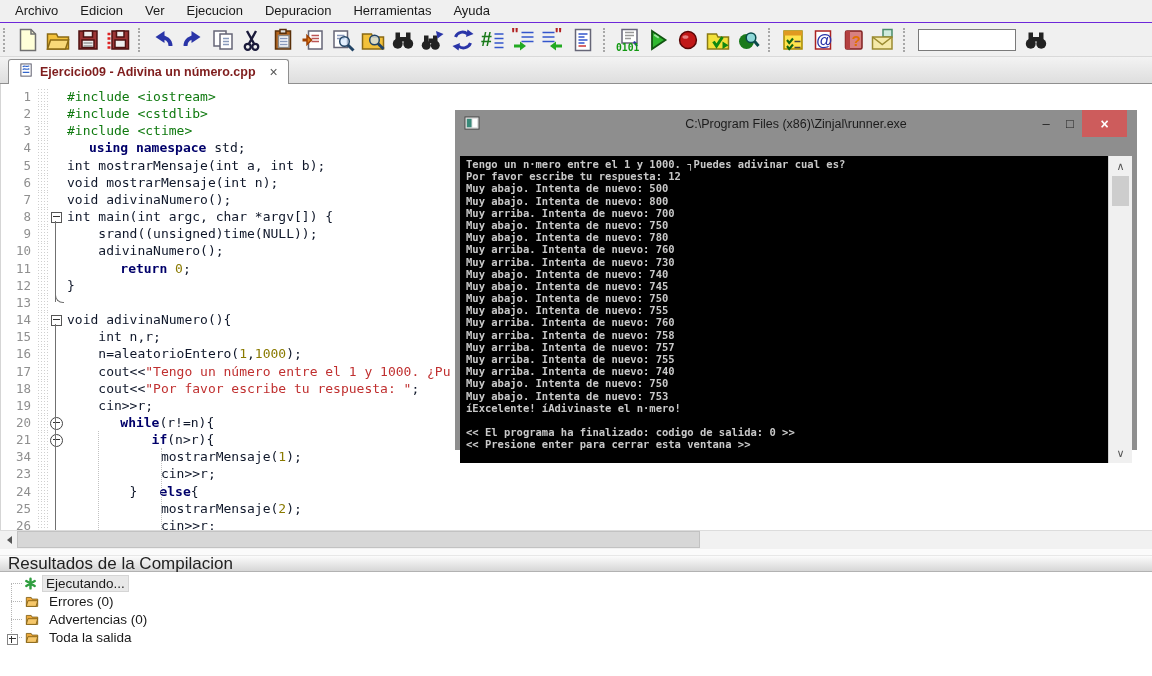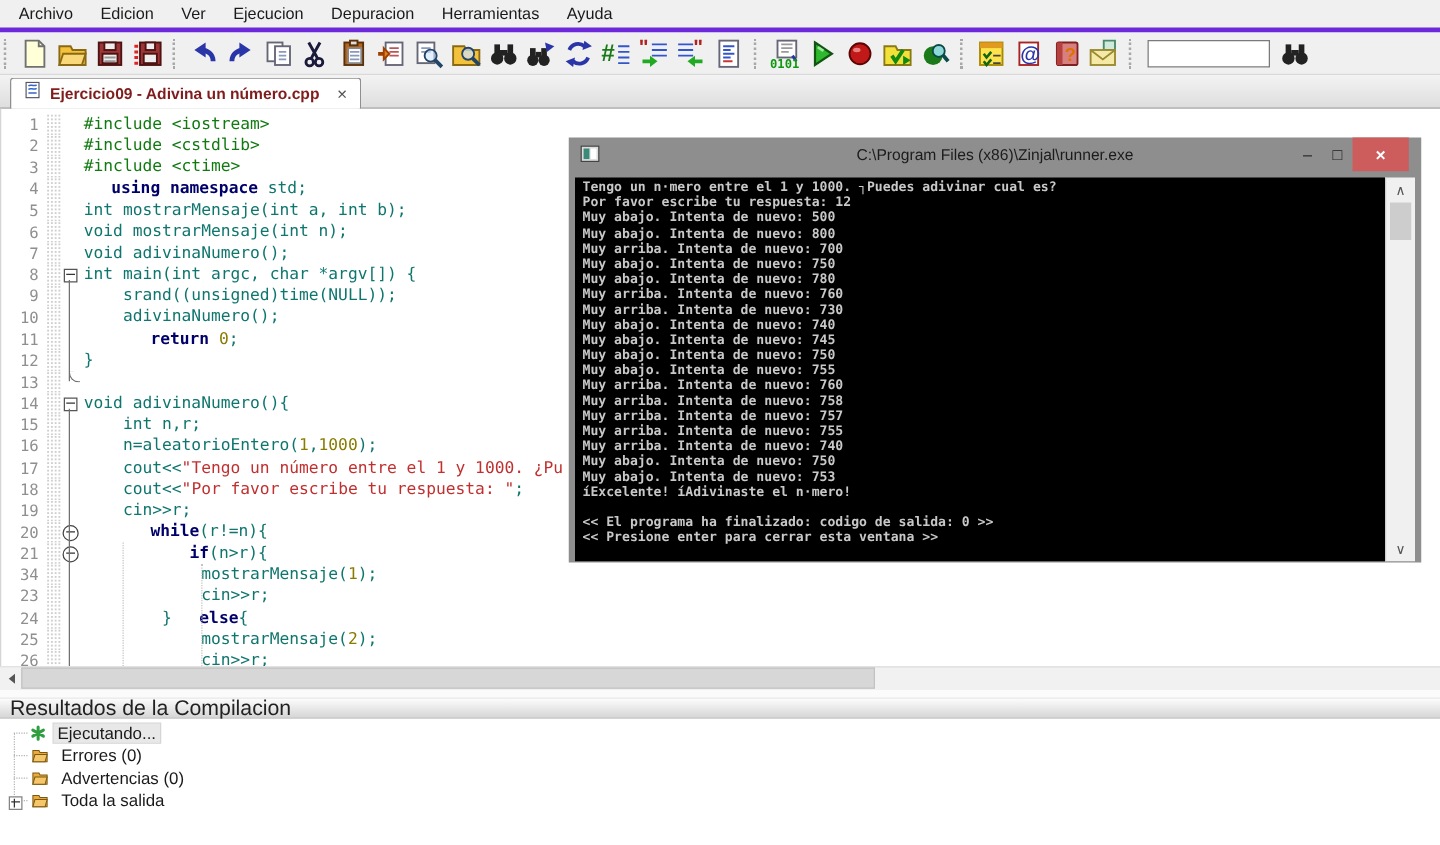--- a/index.html
+++ b/index.html
@@ -1,20 +1,20 @@
 <!DOCTYPE html>
 <html><head>
 <meta charset="utf-8">
 <style>
   html,body{margin:0;padding:0;}
   .app{position:relative;width:1152px;height:676px;background:#fff;overflow:hidden;
        font-family:"Liberation Sans",sans-serif;-webkit-font-smoothing:antialiased;}
   
   .menubar{height:22px;background:#f0f0f0;display:flex;align-items:center;padding-left:4px;
-           border-bottom:4px solid #6d28d9;}
+           border-bottom:1px solid #6d28d9;}
   .mitem{padding:0 11px;font-size:13px;color:#1a1a1a;line-height:22px;cursor:default;}
   
   .toolbar{height:33px;background:#f0f0f0;display:flex;align-items:center;border-bottom:1px solid #d9d9d9;}
   .tgroup{display:flex;align-items:center;margin-right:2px;}
   .grip{width:3px;height:24px;border-left:2px dotted #a8a8a8;margin:0 5px 0 3px;}
   .tbtn{width:30px;height:30px;border:none;background:transparent;display:flex;align-items:center;
         justify-content:center;padding:0;}
   .tbtn svg{display:block;}
   .tsearch{width:92px;height:18px;border:1px solid #7a7a7a;background:#fff;margin:0 5px;font-size:12px;}
   
@@ -28,21 +28,21 @@
   .editor{position:relative;height:446px;background:#fff;overflow:hidden;border-left:1px solid #d5d5d5;}
   .rows{padding-top:4px;}
   .crow{display:flex;height:17.16px;font-family:"DejaVu Sans Mono",monospace;font-size:13px;
         line-height:17.16px;white-space:pre;}
   .lnum{width:30px;text-align:right;color:#8f8f8f;font-size:12.5px;}
   .stip{width:12px;margin-left:6px;background-image:radial-gradient(#cfcfcf 32%,transparent 34%);
         background-size:3px 3px;}
   .fold{width:16px;}
   .ctext{padding-left:2px;}
   .seg-pp{color:#107a10;}
-  .seg-c{color:#0f766e;text-align:center;}
+  .seg-c{color:#0f172a;text-align:center;}
   .seg-k{color:#00006a;font-weight:bold;margin-left:22px;}
   .seg-st{color:#c03030;}
   .seg-nu{color:#8a7a00;}
   .ov{position:absolute;}
   .fm-sq{width:9px;height:9px;border:1px solid #555;background:#fff;left:50px;}
   .fm-sq:before{content:"";position:absolute;left:1px;right:1px;top:3px;height:1px;background:#333;}
   .fm-ci{width:11px;height:11px;border:1px solid #444;background:#fff;border-radius:50%;left:49px;}
   .fm-ci:before{content:"";position:absolute;left:2px;right:2px;top:4px;height:1px;background:#333;}
   .fvline{width:1px;background:#707070;left:54px;}
   .fcurve{width:8px;height:8px;border-left:1px solid #707070;border-bottom:1px solid #707070;
@@ -66,21 +66,21 @@
   .titem .ticon{margin-right:6px;display:flex;}
   .tlabel{padding:0 3px;}
   .tlabel.sel{background:#e8e8e8;outline:1px solid #d5d5d5;}
   .tconn{position:absolute;left:11px;width:11px;top:50%;border-top:1px dotted #b5b5b5;}
   .tvline{position:absolute;left:11px;width:1px;border-left:1px dotted #b5b5b5;top:11px;height:56px;}
   .pbox{position:absolute;left:7px;top:62px;width:9px;height:9px;border:1px solid #848484;background:#fff;z-index:2;}
   .pbox:before{content:"";position:absolute;left:1px;right:1px;top:3px;height:1px;background:#333;}
   .pbox:after{content:"";position:absolute;top:1px;bottom:1px;left:3px;width:1px;background:#333;}
   
   .cwin{position:absolute;left:455px;top:110px;width:682px;height:340px;background:#8e8e8e;z-index:10;}
-  .cwt{height:32px;position:relative;display:flex;align-items:flex-start;}
+  .cwt{height:46px;position:relative;display:flex;align-items:flex-start;}
   .cwt-icon{position:absolute;left:9px;top:6px;display:flex;}
   .cwt-title{position:absolute;left:0;right:0;top:0;height:28px;line-height:28px;text-align:center;
              font-size:12.5px;color:#1c1c1c;}
   .cwt-btns{position:absolute;right:10px;top:0;display:flex;align-items:flex-start;}
   .wbtn{width:24px;height:27px;display:flex;align-items:center;justify-content:center;
         font-size:13px;color:#222;}
   .wbtn.close{width:45px;background:#cd5c5c;color:#fff;font-weight:bold;font-size:14px;}
   .cwb{display:flex;margin:0 5px;height:307px;border-radius:19px;}
   .cscreen{flex:1;background:#000;padding:2px 0 0 6px;overflow:hidden;}
   .cline{font-family:"DejaVu Sans Mono",monospace;font-weight:bold;font-size:10.5px;height:12.2px;

